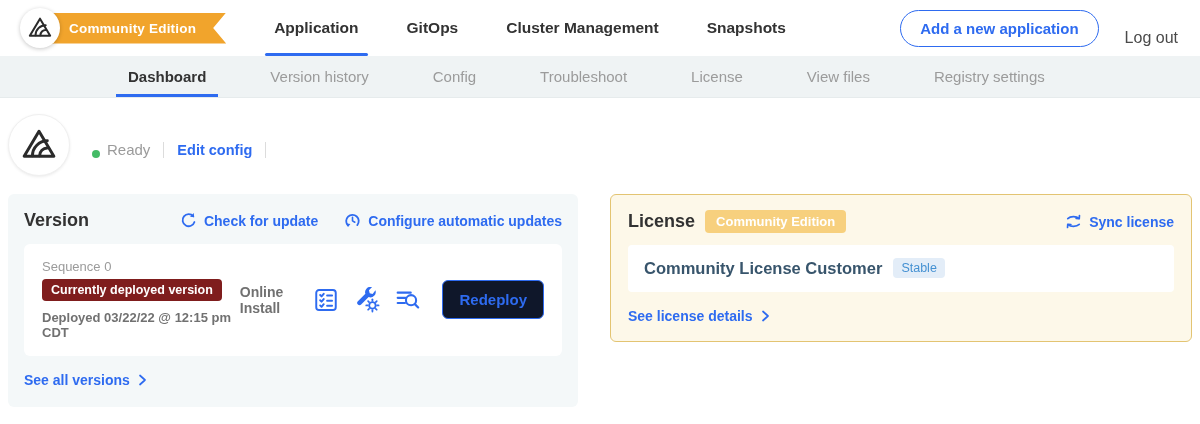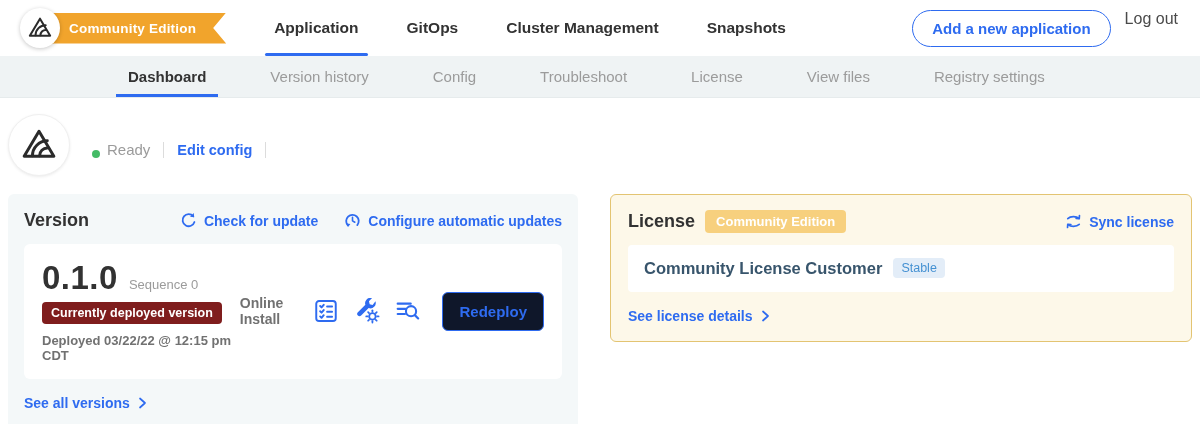--- a/index.html
+++ b/index.html
@@ -13,21 +13,21 @@
   .brand-circle { width:40px; height:40px; border-radius:50%; background:#fff; z-index:2;
     display:flex; align-items:center; justify-content:center; box-shadow:0 1px 4px rgba(0,0,0,.22); }
   .brand-ribbon { margin-left:-17px; background:#f1a42c; color:#fff; font-weight:bold; font-size:13.5px;
     padding:8px 30px 8px 26px; letter-spacing:.2px;
     clip-path:polygon(0 0,100% 0,calc(100% - 13px) 50%,100% 100%,0 100%); }
   .toptabs { display:flex; gap:48px; margin-left:48px; height:100%; align-items:center; }
   .toptab { font-size:15.5px; font-weight:bold; color:#323232; position:relative; height:100%;
     display:flex; align-items:center; }
   .toptab.active::after { content:""; position:absolute; left:-9px; right:-9px; bottom:0; height:3px;
     background:#2e6bf0; border-radius:2px; }
-  .topnav-right { margin-left:auto; display:flex; align-items:flex-start; gap:14px; }
+  .topnav-right { margin-left:auto; display:flex; align-items:flex-end; gap:26px; }
   .add-app { background:#fff; border:1.5px solid #2e6bf0; color:#2e6bf0; font-weight:bold;
     font-size:15px; padding:9px 19px; border-radius:20px; cursor:pointer;
     font-family:"Liberation Sans",sans-serif; }
   .logout { color:#4a4a4a; font-size:16px; }
 
   
   .subnav { height:42px; background:#eff3f4; border-bottom:1px solid #e6ebec; display:flex;
     align-items:stretch; padding-left:116px; gap:40px; }
   .subtab { display:flex; align-items:center; font-size:15px; color:#9b9b9b; position:relative;
     padding:0 12px; }
@@ -165,21 +165,20 @@
             <path d="M8 5 V 8.3 L10.2 9.6" fill="none" stroke="currentColor" stroke-width="1.5" stroke-linecap="round" stroke-linejoin="round"></path>
           </svg>
           <span>Configure automatic updates</span>
         </a>
       </div>
     </div>
 
     <div class="version-inner">
       <div>
         <div class="ver-number-row">
-          <span class="ver-number">0.1.0</span>
           <span class="ver-seq">Sequence 0</span>
         </div>
         <span class="deployed-badge">Currently deployed version</span>
         <div class="deployed-at">Deployed 03/22/22 @ 12:15 pm CDT</div>
       </div>
 
       <div class="version-actions">
         <span class="install-type">Online Install</span>
 
         <button class="icon-btn" title="">

